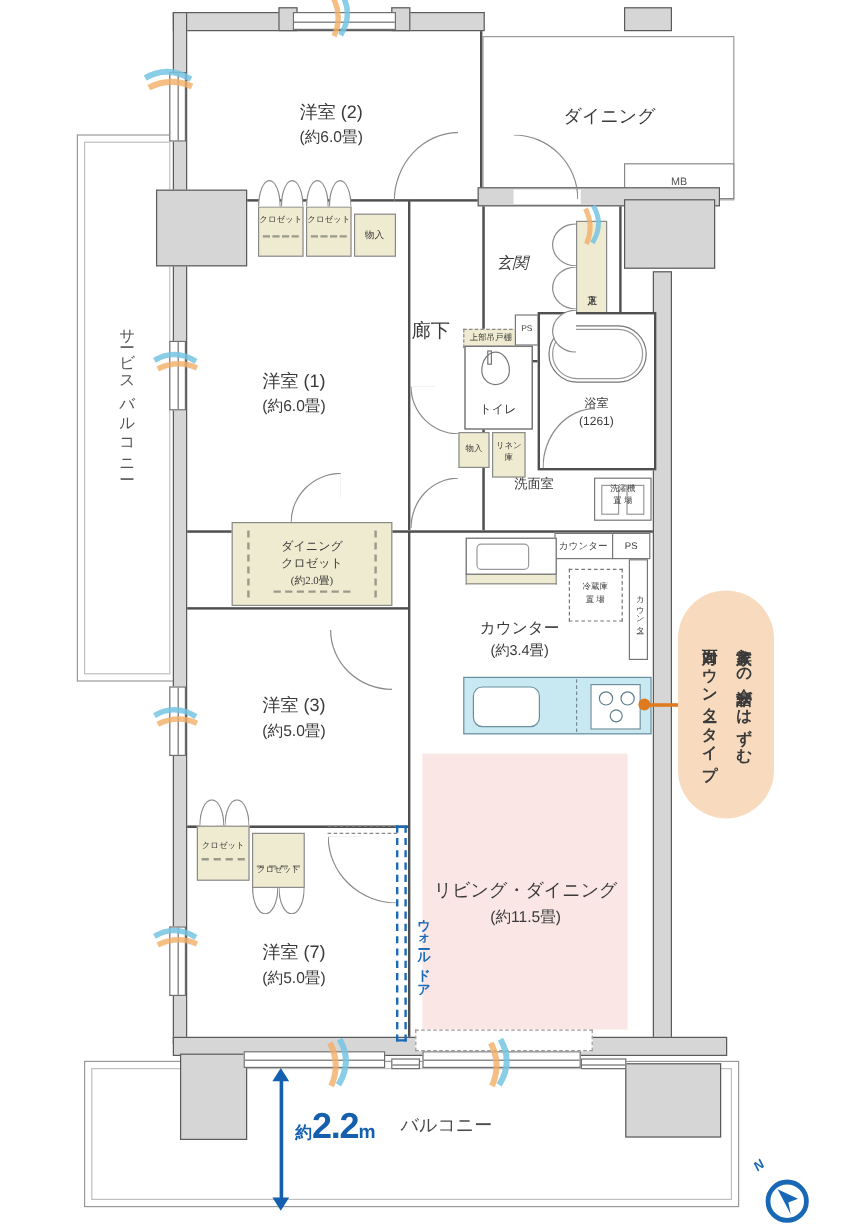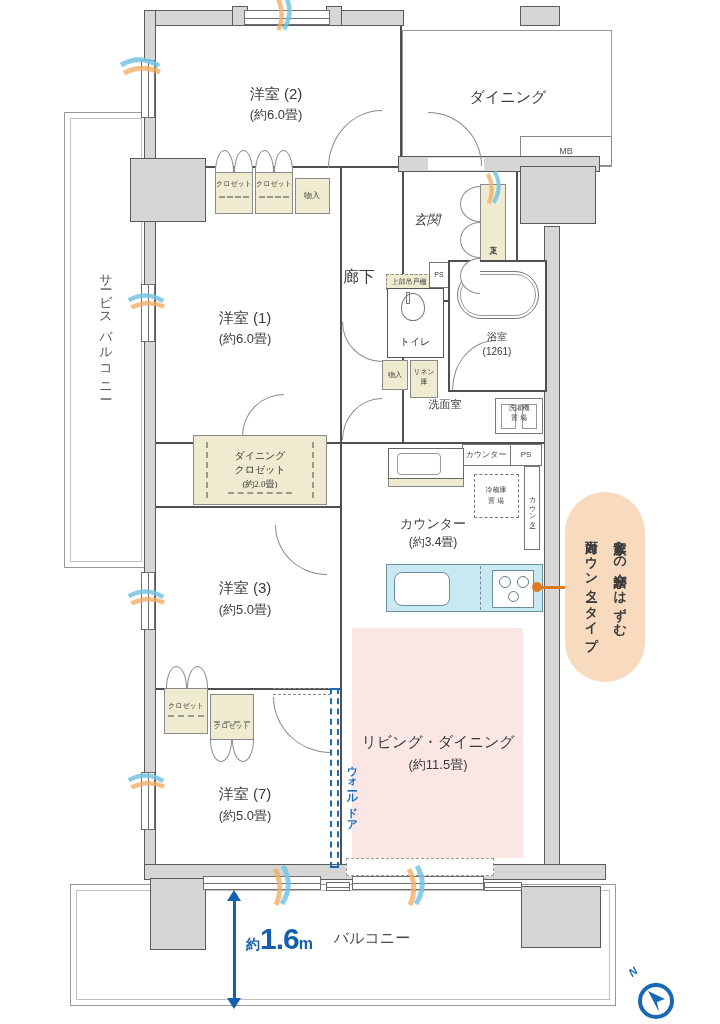--- a/index.html
+++ b/index.html
@@ -223,21 +223,21 @@
   <div class="lbl" style="left:372px;top:938px;font-size:15px;color:#4a4a4a;">バルコニー</div>
 
   <div class="dline" style="left:330px;top:688px;width:9px;height:180px;border:2px dashed #1B6AB8;"></div>
   <div class="lbl vt" style="left:352px;top:792px;font-size:11px;font-weight:bold;color:#1B6AB8;letter-spacing:1px;">ウォールドア</div>
 
   <div class="abs" style="left:233px;top:898px;width:3px;height:102px;background:#1460AE;"></div>
   <div class="tri" style="left:227px;top:890px;border-left:7px solid transparent;border-right:7px solid transparent;border-bottom:11px solid #1460AE;"></div>
   <div class="tri" style="left:227px;top:998px;border-left:7px solid transparent;border-right:7px solid transparent;border-top:11px solid #1460AE;"></div>
   <div class="abs" style="left:246px;top:922px;color:#1460AE;font-weight:bold;display:flex;align-items:baseline;">
     <span style="font-size:14px;">約</span>
-      <span style="font-size:30px;letter-spacing:-1px;">1.6</span>
+      <span style="font-size:30px;letter-spacing:-1px;">2.2</span>
       <span style="font-size:16px;">m</span>
   </div>
 
   <div class="abs" style="left:540px;top:586px;width:27px;height:3px;background:#E07A1E;"></div>
   <div class="abs" style="left:532px;top:582px;width:10px;height:10px;border-radius:50%;background:#E07A1E;"></div>
   <div class="bubble" style="left:565px;top:492px;width:80px;height:190px;">
     <div class="bt">
       <div>家族との会話がはずむ</div>
       <div>対面カウンタータイプ</div>
     </div>

